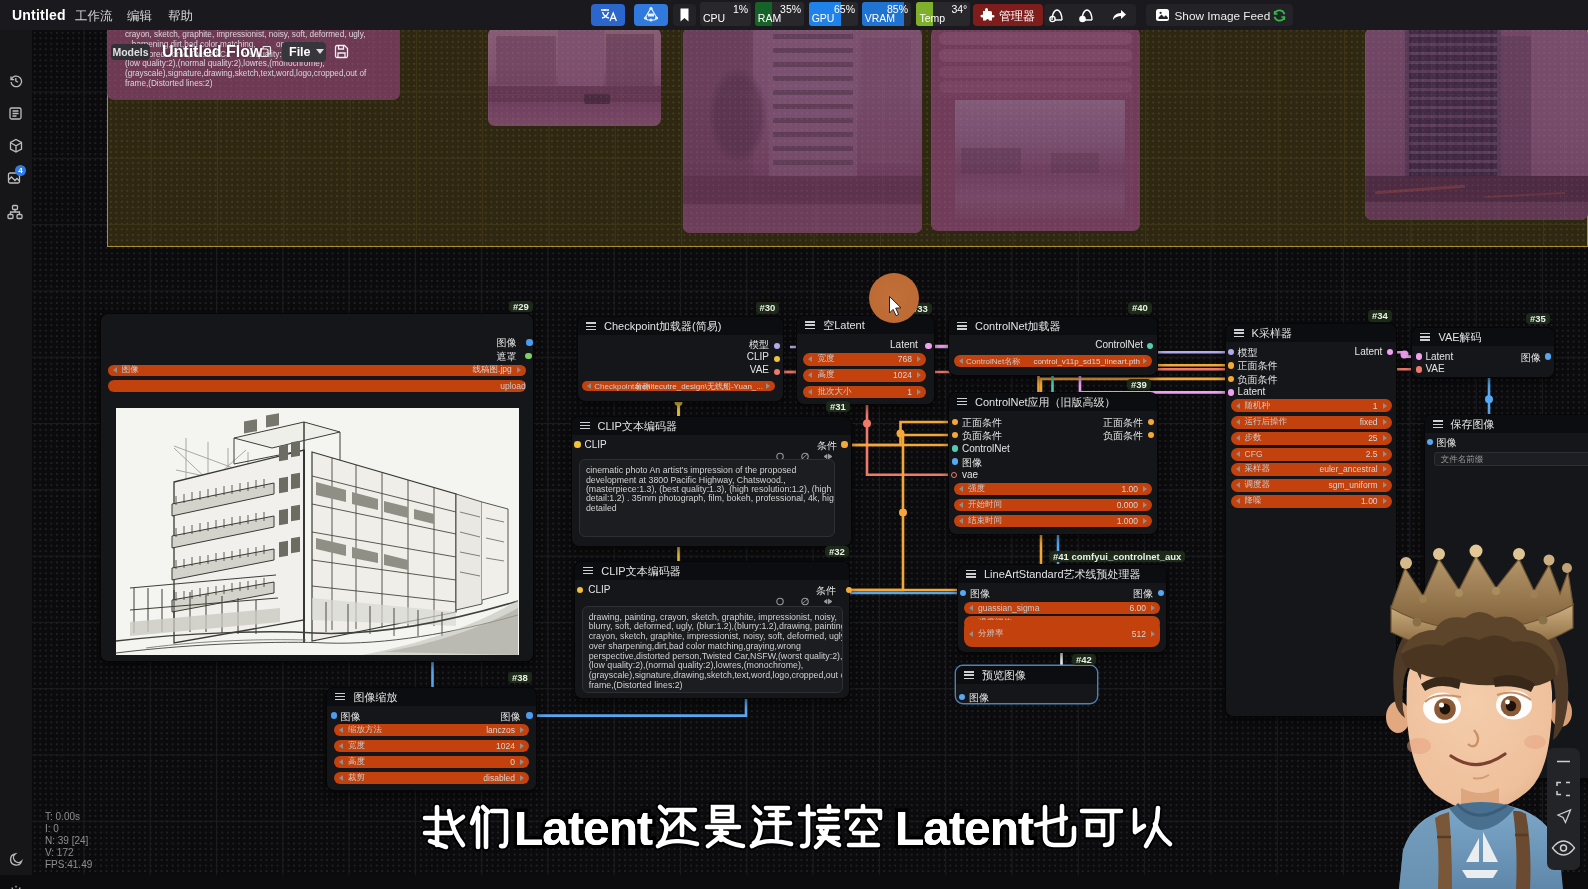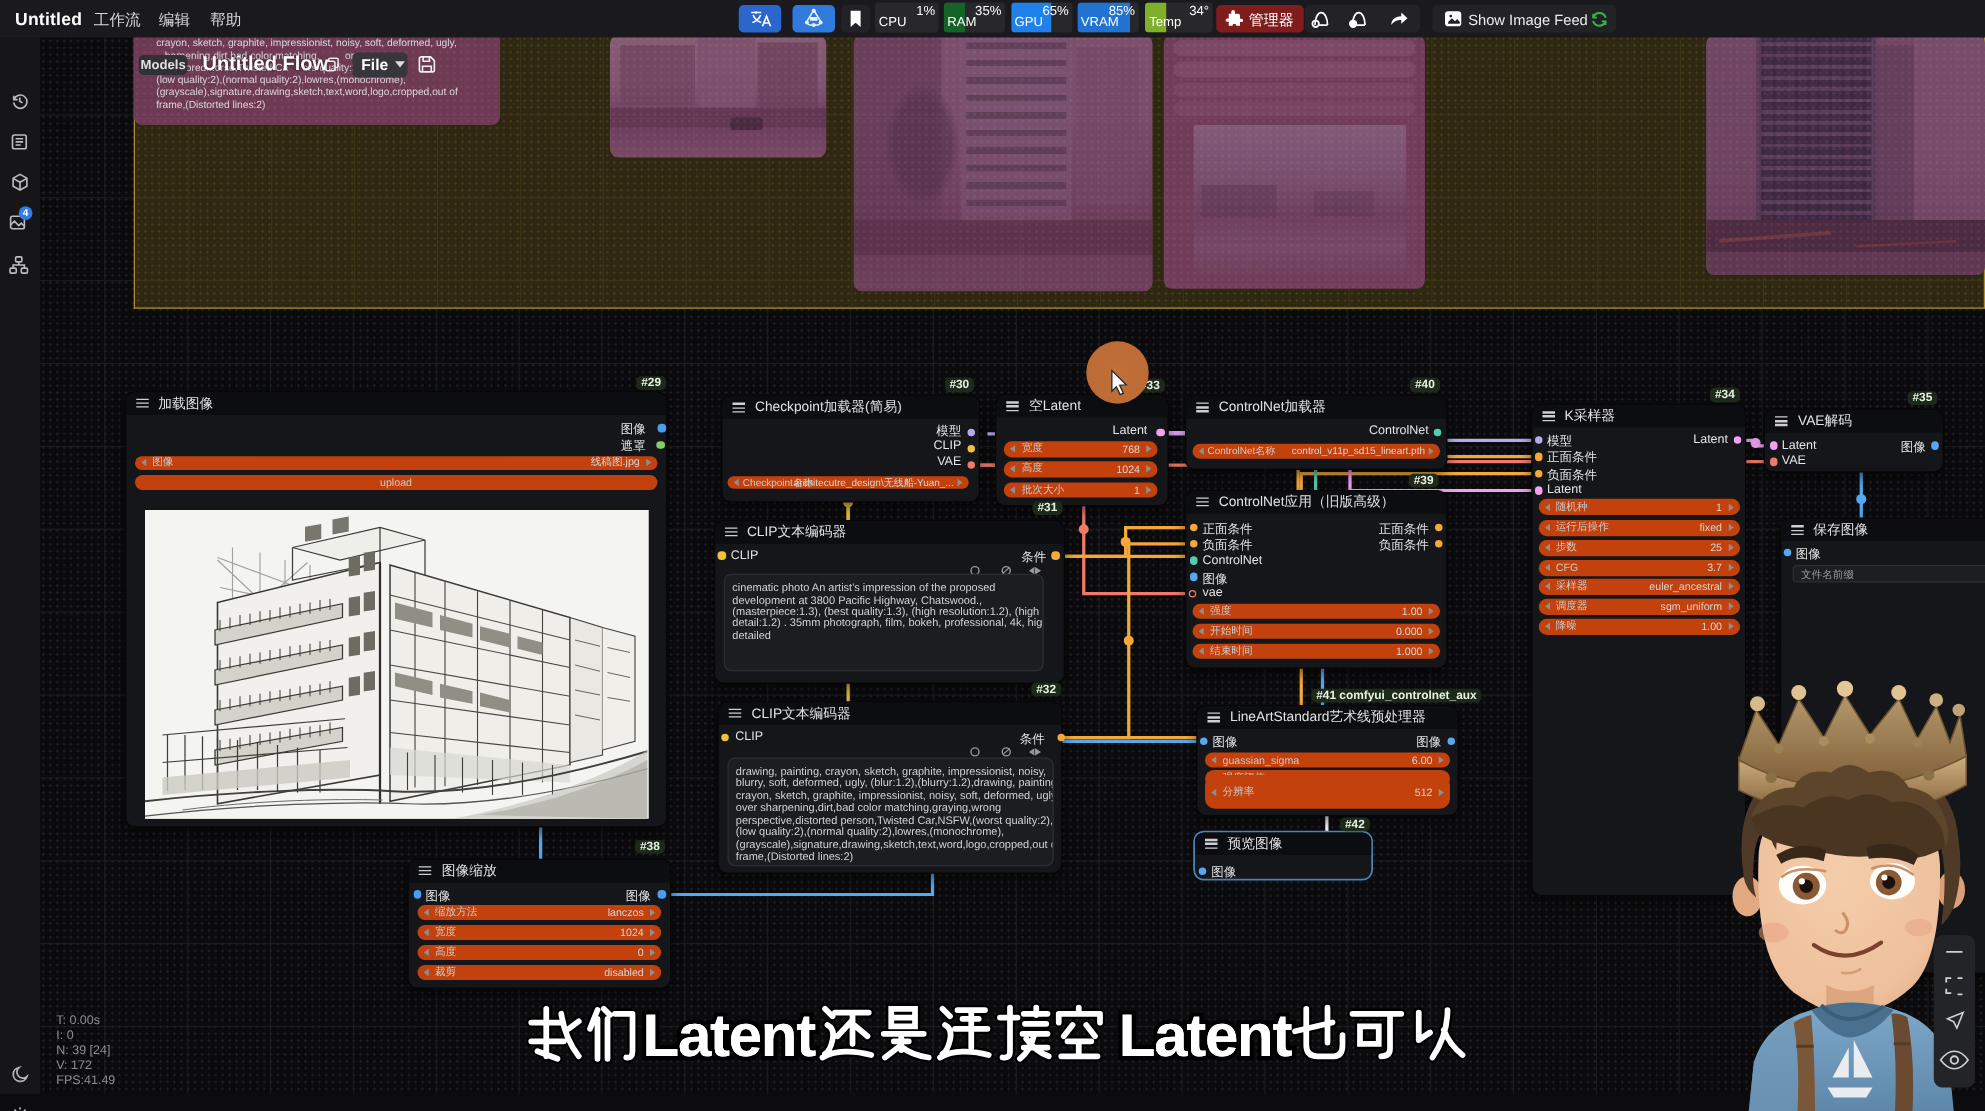--- a/index.html
+++ b/index.html
@@ -29,21 +29,21 @@
 .nh{position:relative;height:18px;background:#0c0d10;border-radius:7px 7px 0 0;color:#e2e2e2;font-size:11px;line-height:19px;padding-left:26px;white-space:nowrap;overflow:hidden}
 .nh .ham{position:absolute;left:8px;top:5px;width:10px;height:8px}
 .nh .ham i{display:block;height:1.4px;background:#cfcfcf;margin-bottom:1.8px}
 .dot{position:absolute;width:6.5px;height:6.5px;border-radius:50%;z-index:12}
 .ring{position:absolute;width:6px;height:6px;border-radius:50%;border:1.6px solid #f07a6a;background:#151619;z-index:12}
 .slab{position:absolute;font-size:10px;color:#e4e4e4;white-space:nowrap;z-index:11}
 .slabr{position:absolute;font-size:10px;color:#e4e4e4;white-space:nowrap;text-align:right;z-index:11}
 .pill{position:absolute;background:#c2410c;border-radius:8px;font-size:8.5px;color:#cacaca;white-space:nowrap;overflow:hidden;z-index:11}
 .pill .lt{position:absolute;left:14px;top:50%;transform:translateY(-50%)}
 .pill .rt{position:absolute;right:14px;top:50%;transform:translateY(-50%);color:#d6d6d6}
-.pill .ct{position:absolute;left:0;right:0;top:50%;transform:translateY(-50%);text-align:center}
+.pill .ct{position:absolute;left:0;right:0;top:50%;transform:translateY(-50%);text-align:right}
 .arl{position:absolute;left:5px;top:50%;margin-top:-3px;width:0;height:0;border-top:3px solid transparent;border-bottom:3px solid transparent;border-right:4.5px solid #8f8f8f}
 .arr{position:absolute;right:5px;top:50%;margin-top:-3px;width:0;height:0;border-top:3px solid transparent;border-bottom:3px solid transparent;border-left:4.5px solid #8f8f8f}
 .ta{position:absolute;background:#1c1d20;border:1px solid #2e2f34;border-radius:6px;color:#d2d2d2;z-index:11;line-height:1.07;white-space:nowrap;overflow:hidden}
 .badge{position:absolute;background:#1d2a1a;color:#e9f1e4;font-size:9.5px;font-weight:bold;border-radius:4px;padding:0px 4px;line-height:11.5px;z-index:30;white-space:nowrap}
 .cjk{letter-spacing:0px}
 </style></head>
 <body>
 <div id="stage">
   <div id="canvas"></div>
   <div id="group"></div>
@@ -137,25 +137,20 @@
       <circle cx="900.5" cy="433.5" r="4" fill="#f5a83a"></circle>
       <circle cx="903" cy="512.5" r="4" fill="#f5a83a"></circle>
       <circle cx="1404.5" cy="354.4" r="4" fill="#f2a0f2"></circle>
       <circle cx="1489" cy="399.3" r="4" fill="#57a8f0"></circle>
     </g>
   </svg>
   </div>
   <div id="nodes">
 
     <div class="node" style="left:100.5px;top:313.5px;width:432px;height:347px">
-      <div class="nh"><span class="ham">
-            <i></i>
-            <i></i>
-            <i></i>
-          </span><span class="cjk">加载图像</span></div>
       <div class="slabr cjk" style="right:16px;top:22px">图像</div>
         <div class="dot" style="left:425.5px;top:25.7px;background:#4a9df0"></div>
       <div class="slabr cjk" style="right:16px;top:36px">遮罩</div>
         <div class="dot" style="left:424.7px;top:39.3px;background:#7ecf67"></div>
       <div class="pill" style="left:7.3px;top:51.1px;width:418px;height:11.3px">
           <span class="arl"></span>
           <span class="lt cjk">图像</span>
           <span class="rt cjk">线稿图.jpg</span>
           <span class="arr"></span>
         </div>
@@ -486,21 +481,21 @@
         </div>
       <div class="pill" style="left:5px;top:107.4px;width:161px;height:13px">
           <span class="arl"></span>
           <span class="lt cjk">步数</span>
           <span class="rt">25</span>
           <span class="arr"></span>
         </div>
       <div class="pill" style="left:5px;top:123.4px;width:161px;height:13px">
           <span class="arl"></span>
           <span class="lt">CFG</span>
-          <span class="rt">3.7</span>
+          <span class="rt">2.5</span>
           <span class="arr"></span>
         </div>
       <div class="pill" style="left:5px;top:138.8px;width:161px;height:13px">
           <span class="arl"></span>
           <span class="lt cjk">采样器</span>
           <span class="rt">euler_ancestral</span>
           <span class="arr"></span>
         </div>
       <div class="pill" style="left:5px;top:154.8px;width:161px;height:13px">
           <span class="arl"></span>

